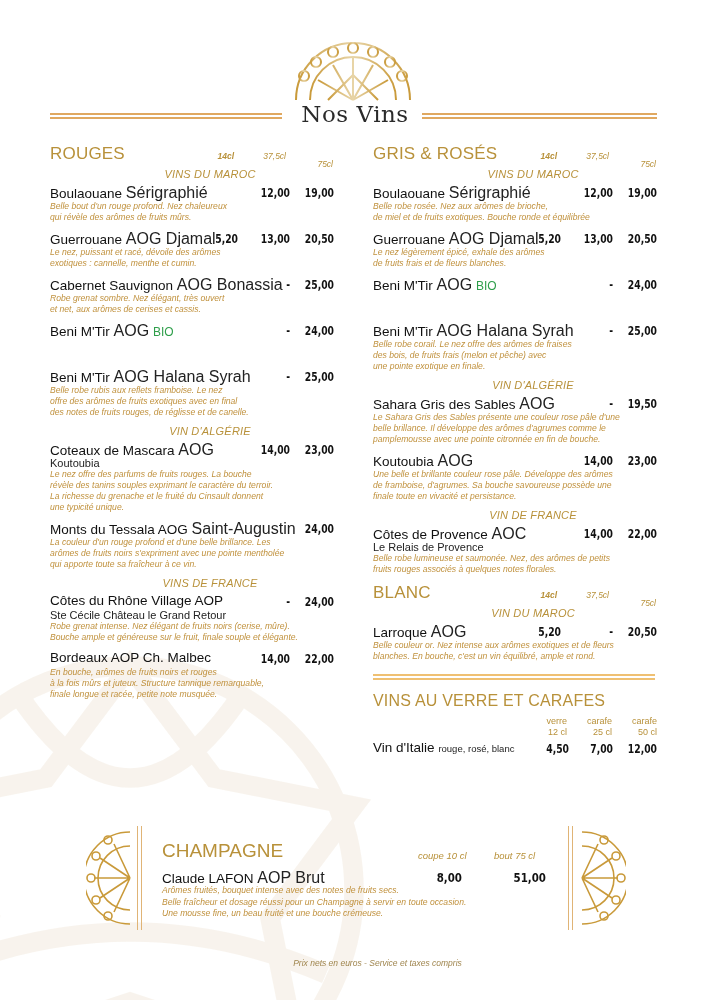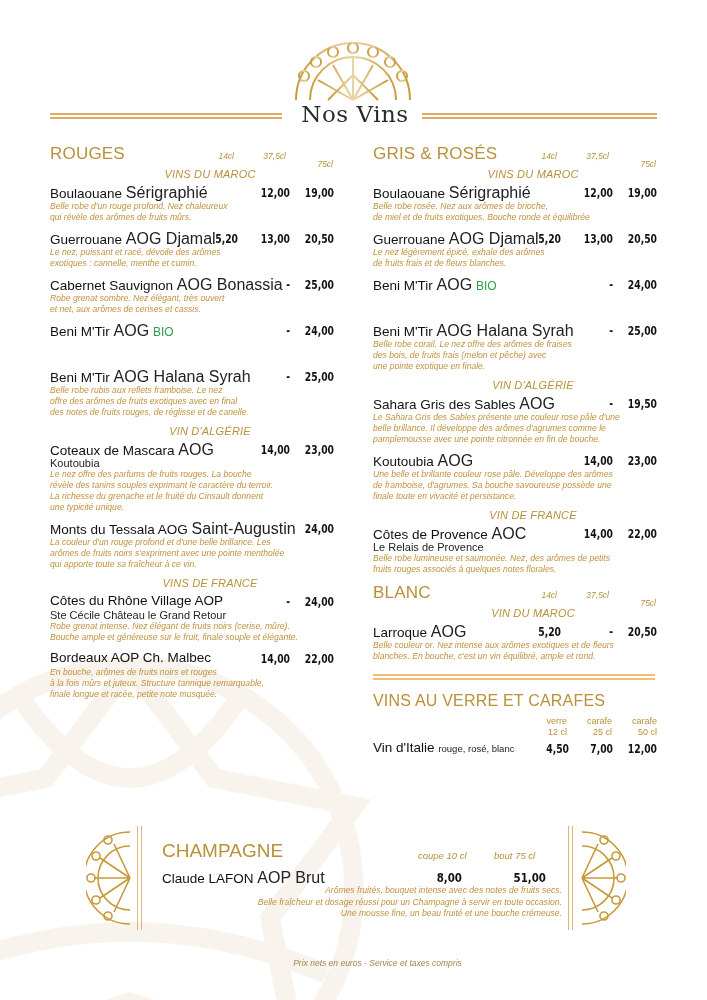--- a/index.html
+++ b/index.html
@@ -16,21 +16,21 @@
   .title-line.right { left: 372px; width: 235px; }
   .title-text { position: absolute; left: 240px; top: -2px; width: 130px; text-align: center; font-family: "DejaVu Serif", serif; font-size: 23px; color: #2a2a2a; letter-spacing: 0.5px; }
 
   .col { position: absolute; top: 144px; width: 290px; }
   .col.left { left: 50px; }
   .col.right { left: 373px; }
 
   .sec-head { position: relative; height: 24px; }
   .sec-title { position: absolute; left: 0; top: 0; font-family: "Liberation Sans", sans-serif; font-size: 17px; color: #b8913a; letter-spacing: 0.2px; }
   .size-hdr { position: absolute; top: 7px; font-size: 8.5px; font-style: italic; color: #b8913a; font-family: "Liberation Sans", sans-serif; text-align: right; width: 40px; }
-  .c1 { left: 144px; } .c2 { left: 196px; } .c3 { left: 243px; margin-top: 8px; }
+  .c1 { left: 144px; font-weight: bold; } .c2 { left: 196px; } .c3 { left: 243px; margin-top: 8px; }
 
   .region { text-align: center; font-family: "Liberation Sans", sans-serif; font-style: italic; font-size: 11px; color: #b8913a; margin: 0 0 4px 30px; letter-spacing: 0.2px; }
 
   .wine { position: relative; margin-bottom: 7px; }
   .wine-line { position: relative; height: 17px; }
   .wine-name { position: absolute; left: 0; top: 0; font-family: "Liberation Sans", sans-serif; font-size: 13.5px; color: #111; white-space: nowrap; }
   .wine-sub { font-size: 16px; color: #222; }
   .bio { color: #2e9e4a; font-size: 12px; }
   .price { position: absolute; top: 1px; font-family: "DejaVu Sans Condensed", "DejaVu Sans", sans-serif; font-weight: bold; font-size: 12.5px; color: #111; text-align: right; width: 44px; transform: scaleX(0.82); transform-origin: right center; }
   .p1 { left: 144px; } .p2 { left: 196px; } .p3 { left: 240px; }
@@ -49,21 +49,21 @@
   .champ-orn-l { position: absolute; left: 6px; top: 4px; width: 46px; height: 96px; }
   .champ-orn-r { position: absolute; left: 500px; top: 4px; width: 46px; height: 96px; }
   .vbar { position: absolute; top: 0; height: 104px; width: 5px; border-left: 1.5px solid #e0b476; border-right: 1.5px solid #e0b476; }
   .vbar.l { left: 57px; } .vbar.r { left: 488px; }
   .champ-title { position: absolute; left: 82px; top: 14px; font-family: "Liberation Sans", sans-serif; font-size: 19px; color: #b8913a; }
   .champ-h { position: absolute; top: 24px; font-family: "Liberation Sans", sans-serif; font-style: italic; font-size: 9.5px; color: #b8913a; }
   .champ-h.a { left: 338px; } .champ-h.b { left: 414px; }
   .champ-name { position: absolute; left: 82px; top: 43px; font-family: "Liberation Sans", sans-serif; font-size: 13.5px; color: #111; white-space: nowrap; }
   .champ-p { position: absolute; top: 44px; font-family: "DejaVu Sans", sans-serif; font-weight: bold; font-size: 12.5px; color: #111; width: 50px; text-align: right; transform: scaleX(0.82); transform-origin: right center; }
   .champ-p.a { left: 332px; } .champ-p.b { left: 416px; }
-  .champ-desc { position: absolute; left: 82px; top: 59px; width: 400px; font-family: "Liberation Sans", sans-serif; font-style: italic; font-size: 8.6px; line-height: 11.5px; color: #c0913d; text-align: right; }
+  .champ-desc { position: absolute; left: 82px; top: 59px; width: 400px; font-family: "Liberation Sans", sans-serif; font-style: italic; font-size: 8.6px; line-height: 11.5px; color: #c0913d; }
 
   .footer { position: absolute; left: 0; top: 958px; width: 707px; text-align: center; font-family: "Liberation Sans", sans-serif; font-style: italic; font-size: 8.5px; color: #a0864f; padding-left: 48px; }
 </style>
 </head>
 <body>
 
 <svg class="bg-ornament" viewBox="0 0 200 200">
   <g fill="none" stroke="#f3ebe0" stroke-width="7">
     <circle cx="100" cy="100" r="80"></circle>
     <path d="M100 20 L130 60 L180 70 L150 110 L160 160 L100 140 L40 160 L50 110 L20 70 L70 60 Z"></path>
@@ -111,21 +111,21 @@
   </div>
   <div class="region">VINS DU MAROC</div>
 
   <div class="wine">
     <div class="wine-line">
         <span class="wine-name"><span>Boulaouane</span> <span class="wine-sub">Sérigraphié</span></span>
       <span class="price p2">12,00</span>
       <span class="price p3">19,00</span>
       </div>
     <div class="desc">
-        <div>Belle robe d'un rouge profond. Nez chaleureux</div>
+        <div>Belle bout d'un rouge profond. Nez chaleureux</div>
         <div>qui révèle des arômes de fruits mûrs.</div>
       </div>
   </div>
 
   <div class="wine">
     <div class="wine-line">
         <span class="wine-name"><span>Guerrouane</span> <span class="wine-sub">AOG Djamal</span></span>
       <span class="price p1">5,20</span>
       <span class="price p2">13,00</span>
       <span class="price p3">20,50</span>

